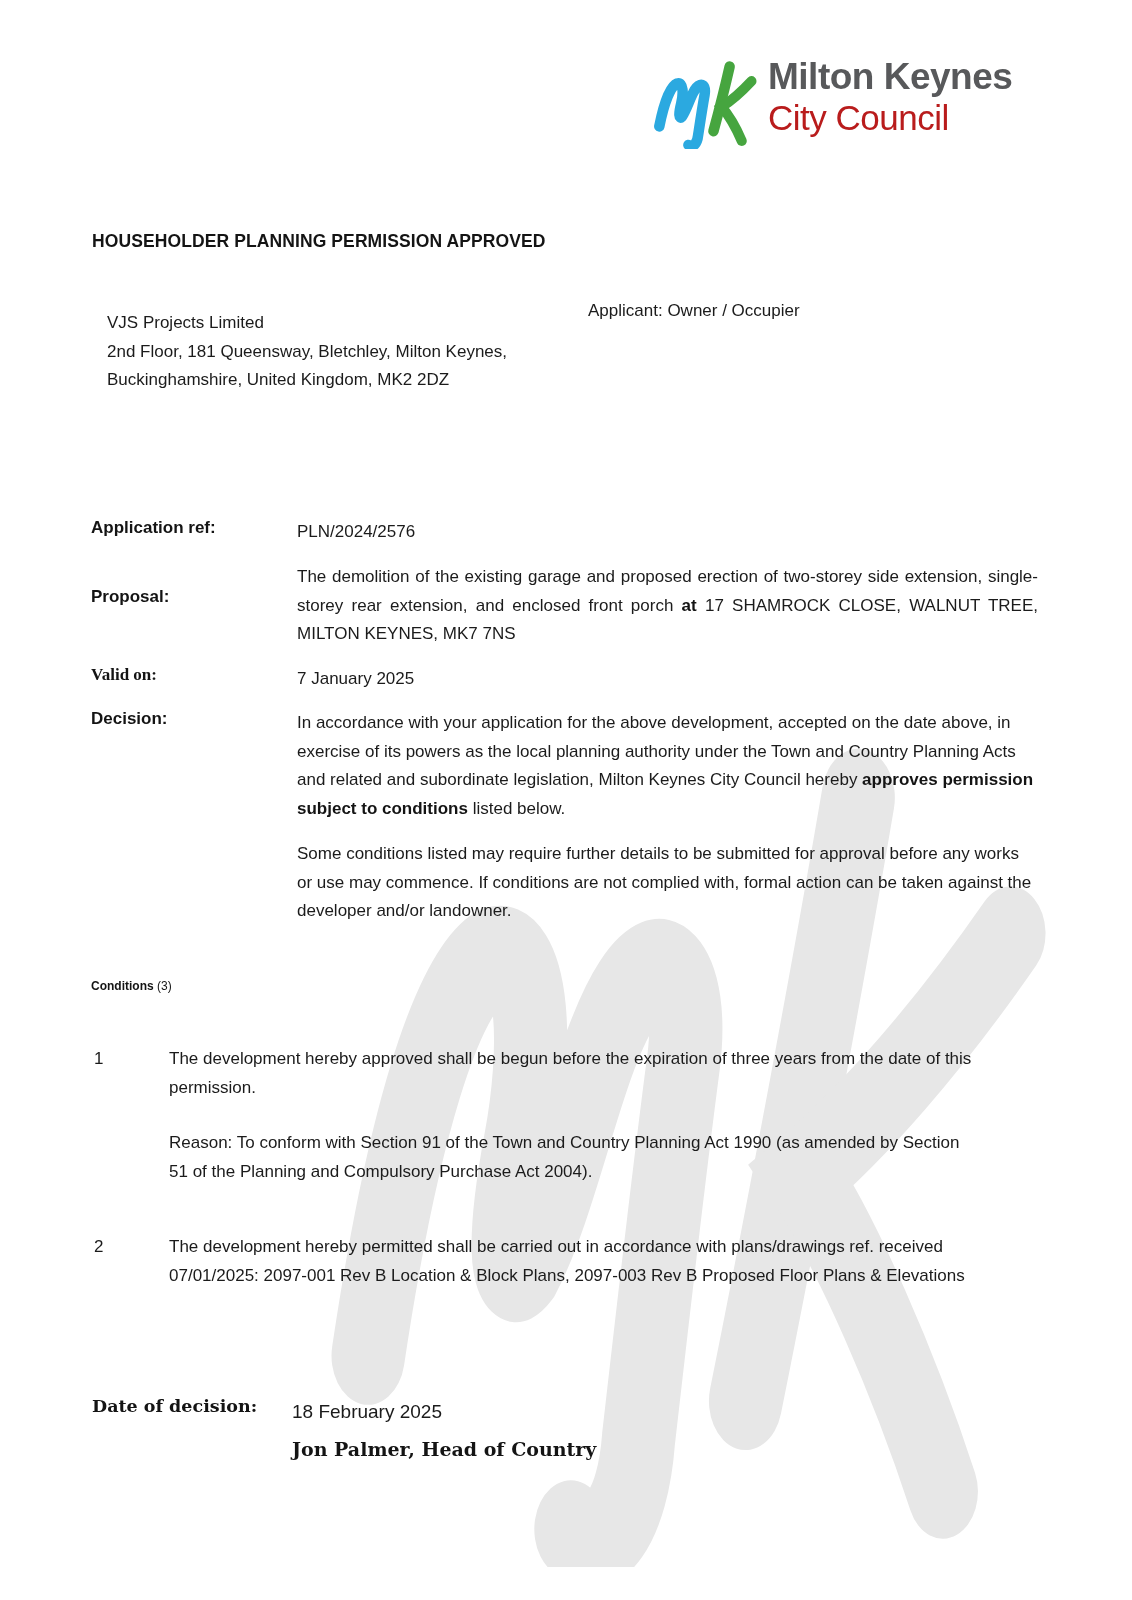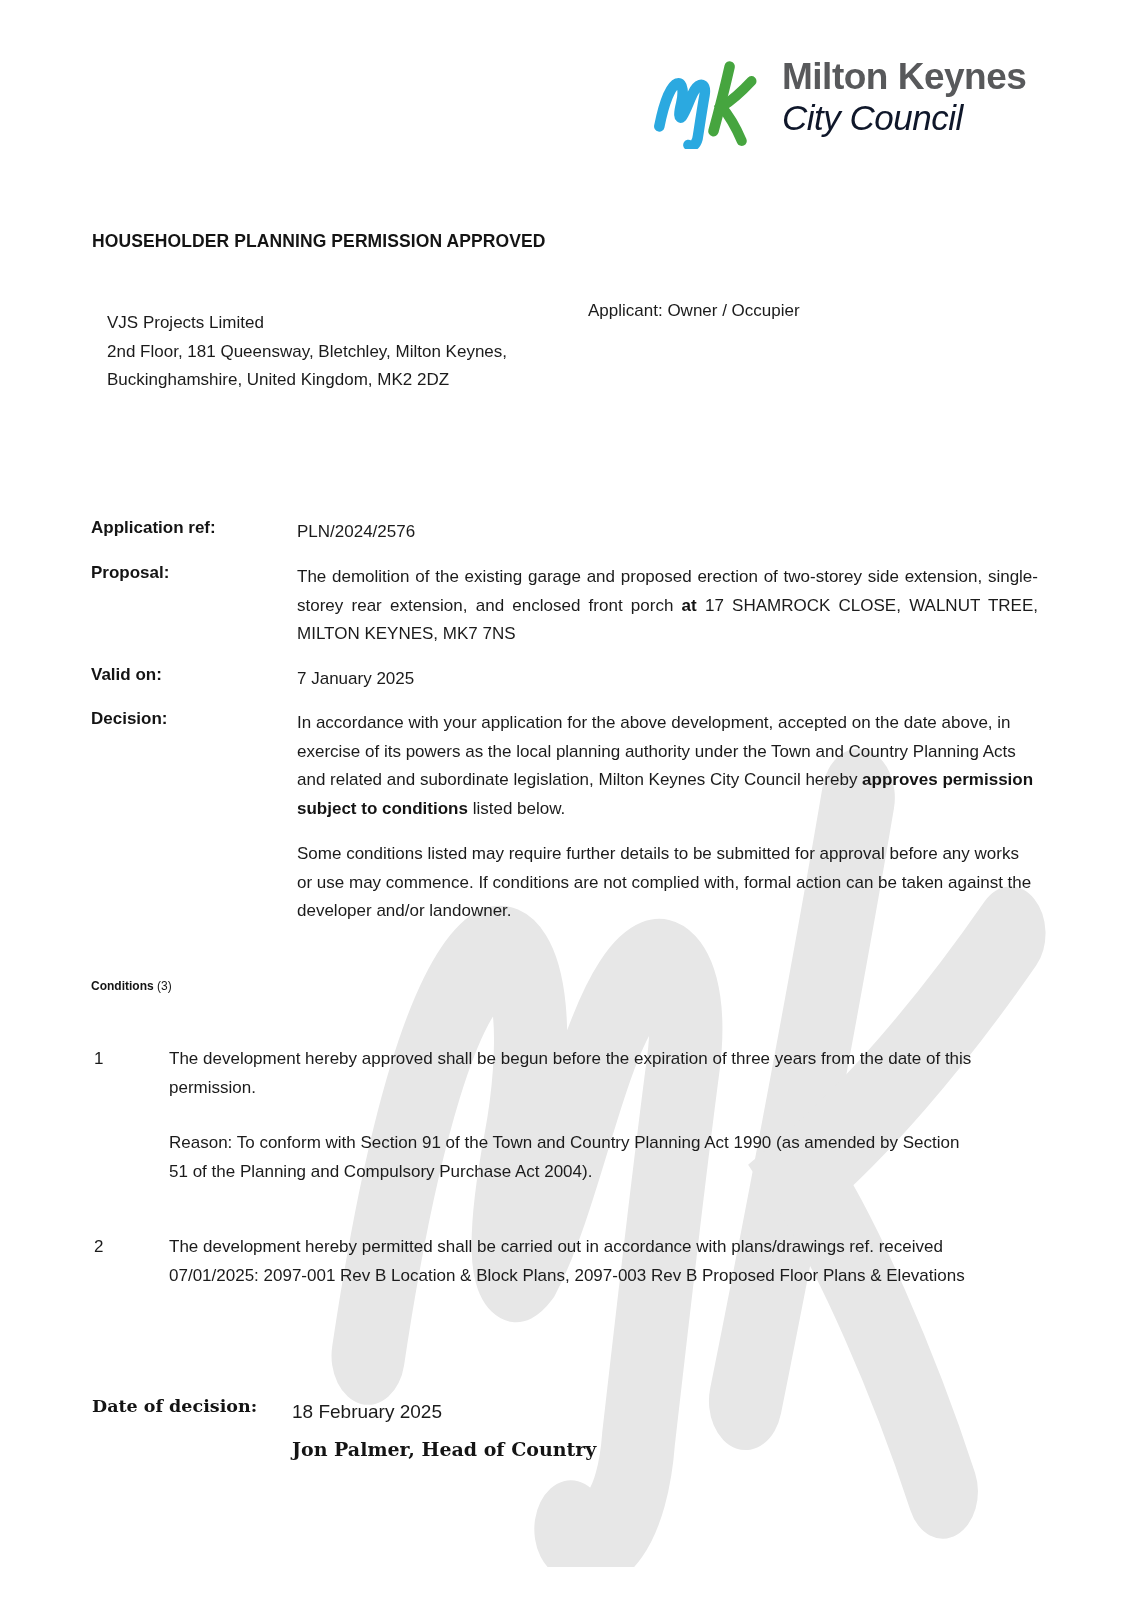--- a/index.html
+++ b/index.html
@@ -11,36 +11,36 @@
     font-family: "Liberation Sans", sans-serif;
     color: #1b1b1b;
     overflow: hidden;
   }
   .abs { position: absolute; z-index: 2; }
   .watermark { position: absolute; left: 278px; top: 662px; width: 845px; height: 905px; z-index: 1; }
 
   
   .logo { left: 646px; top: 52px; display: flex; align-items: flex-start; }
   .logo-glyph { width: 122px; height: 97px; flex: 0 0 auto; }
-  .logo-text { margin-left: 14px; margin-top: 6px; line-height: 1; }
+  .logo-text { margin-top: 6px; line-height: 1; }
   .logo-line1 { font-weight: 700; font-size: 37px; color: #58595b; letter-spacing: -0.5px; }
-  .logo-line2 { font-weight: 400; font-size: 35px; color: #0f172a; margin-top: 5px; letter-spacing: -0.5px; font-style: italic; }
+  .logo-line2 { font-weight: 400; font-size: 35px; color: #b91c1c; margin-top: 5px; letter-spacing: -0.5px; }
 
   .doc-title { left: 92px; top: 219px; font-size: 17.5px; font-weight: 700; color: #141414; letter-spacing: 0.1px; }
 
   .body-text { font-size: 17px; line-height: 28.5px; color: #1b1b1b; }
   .recipient { left: 107px; top: 297px; margin-top: 12px; }
   .applicant { left: 588px; top: 297px; }
 
   .field-label { font-weight: 700; font-size: 17px; color: #141414; }
   .lbl-appref  { left: 91px; top: 518px; }
   .val-appref  { left: 297px; top: 518px; }
-  .lbl-proposal { left: 91px; top: 563px; }
+  .lbl-proposal { left: 91px; top: 587px; }
   .val-proposal { left: 297px; top: 563px; width: 741px; text-align: justify; }
-  .lbl-validon { left: 91px; top: 665px; }
+  .lbl-validon { left: 91px; top: 665px; font-family: Liberation Serif, serif; }
   .val-validon { left: 297px; top: 665px; }
   .lbl-decision { left: 91px; top: 709px; }
   .val-decision { left: 297px; top: 709px; width: 741px; }
   .decision-para2 { left: 297px; top: 840px; width: 741px; }
 
   .conditions-heading { left: 91px; top: 979px; font-size: 12px; color: #141414; }
   .conditions-heading .count { font-weight: 400; }
 
   .cond-number { left: 94px; font-size: 17px; }
   .cond-text { left: 169px; width: 845px; }

